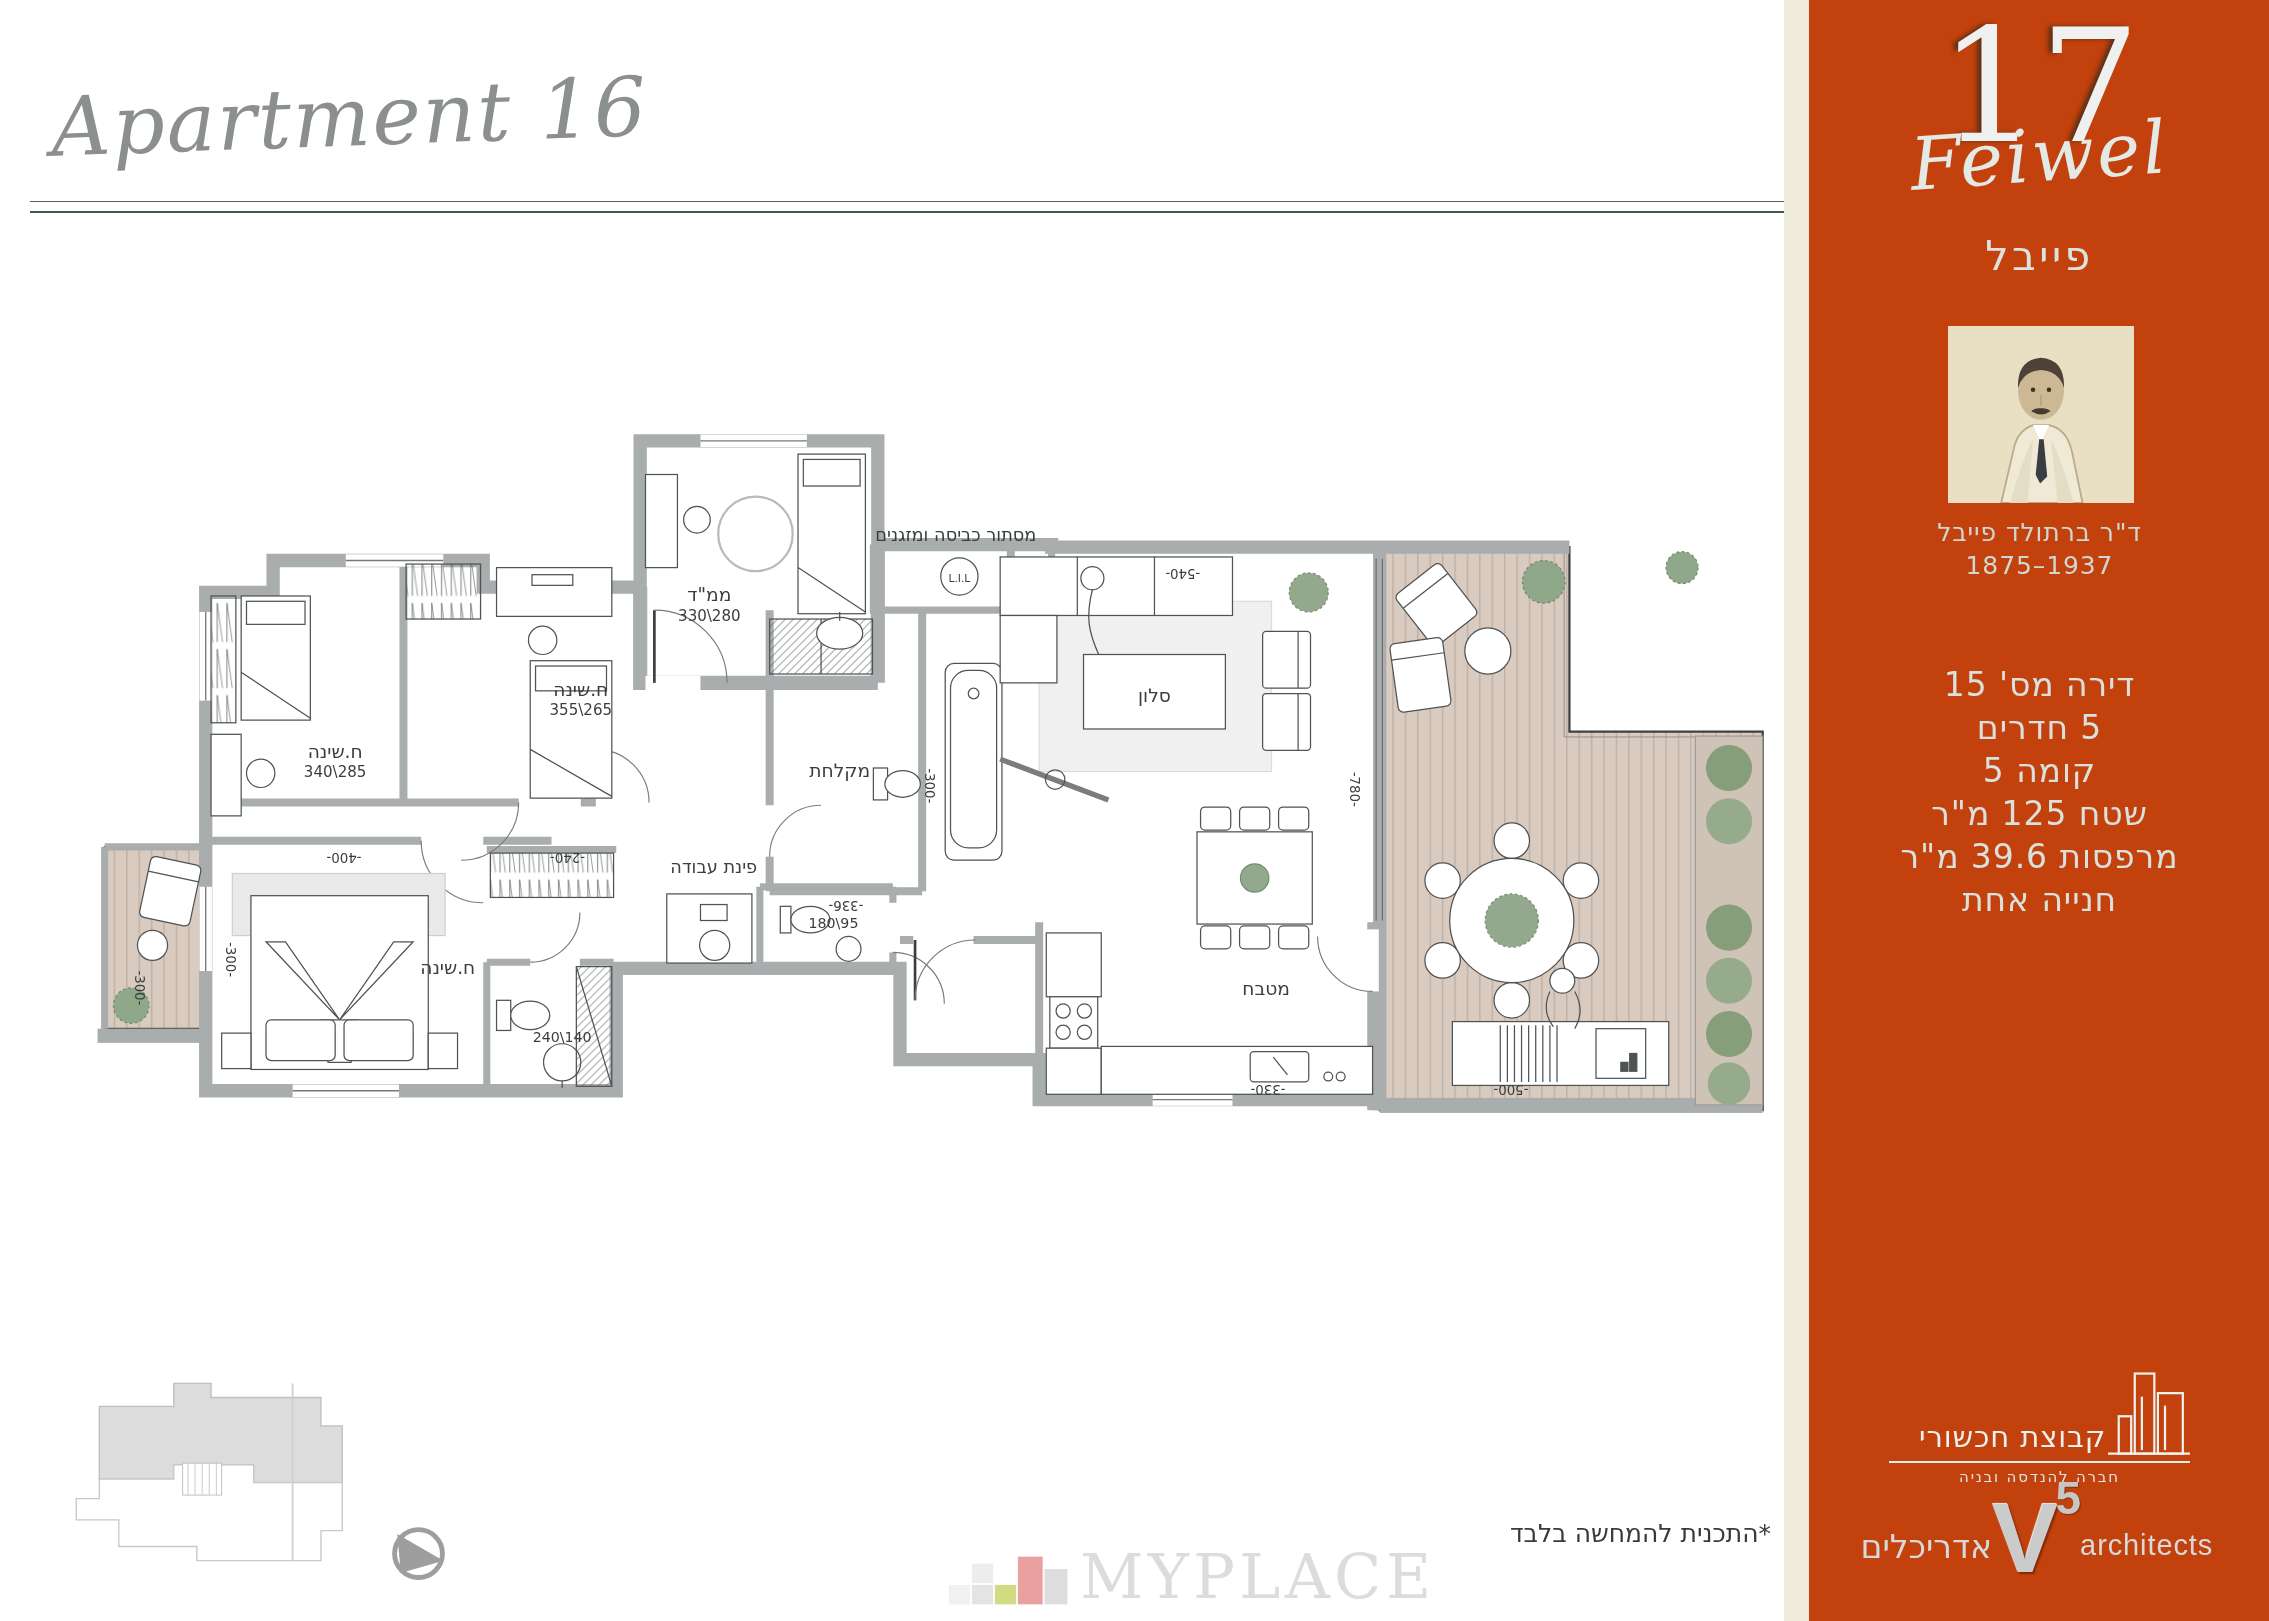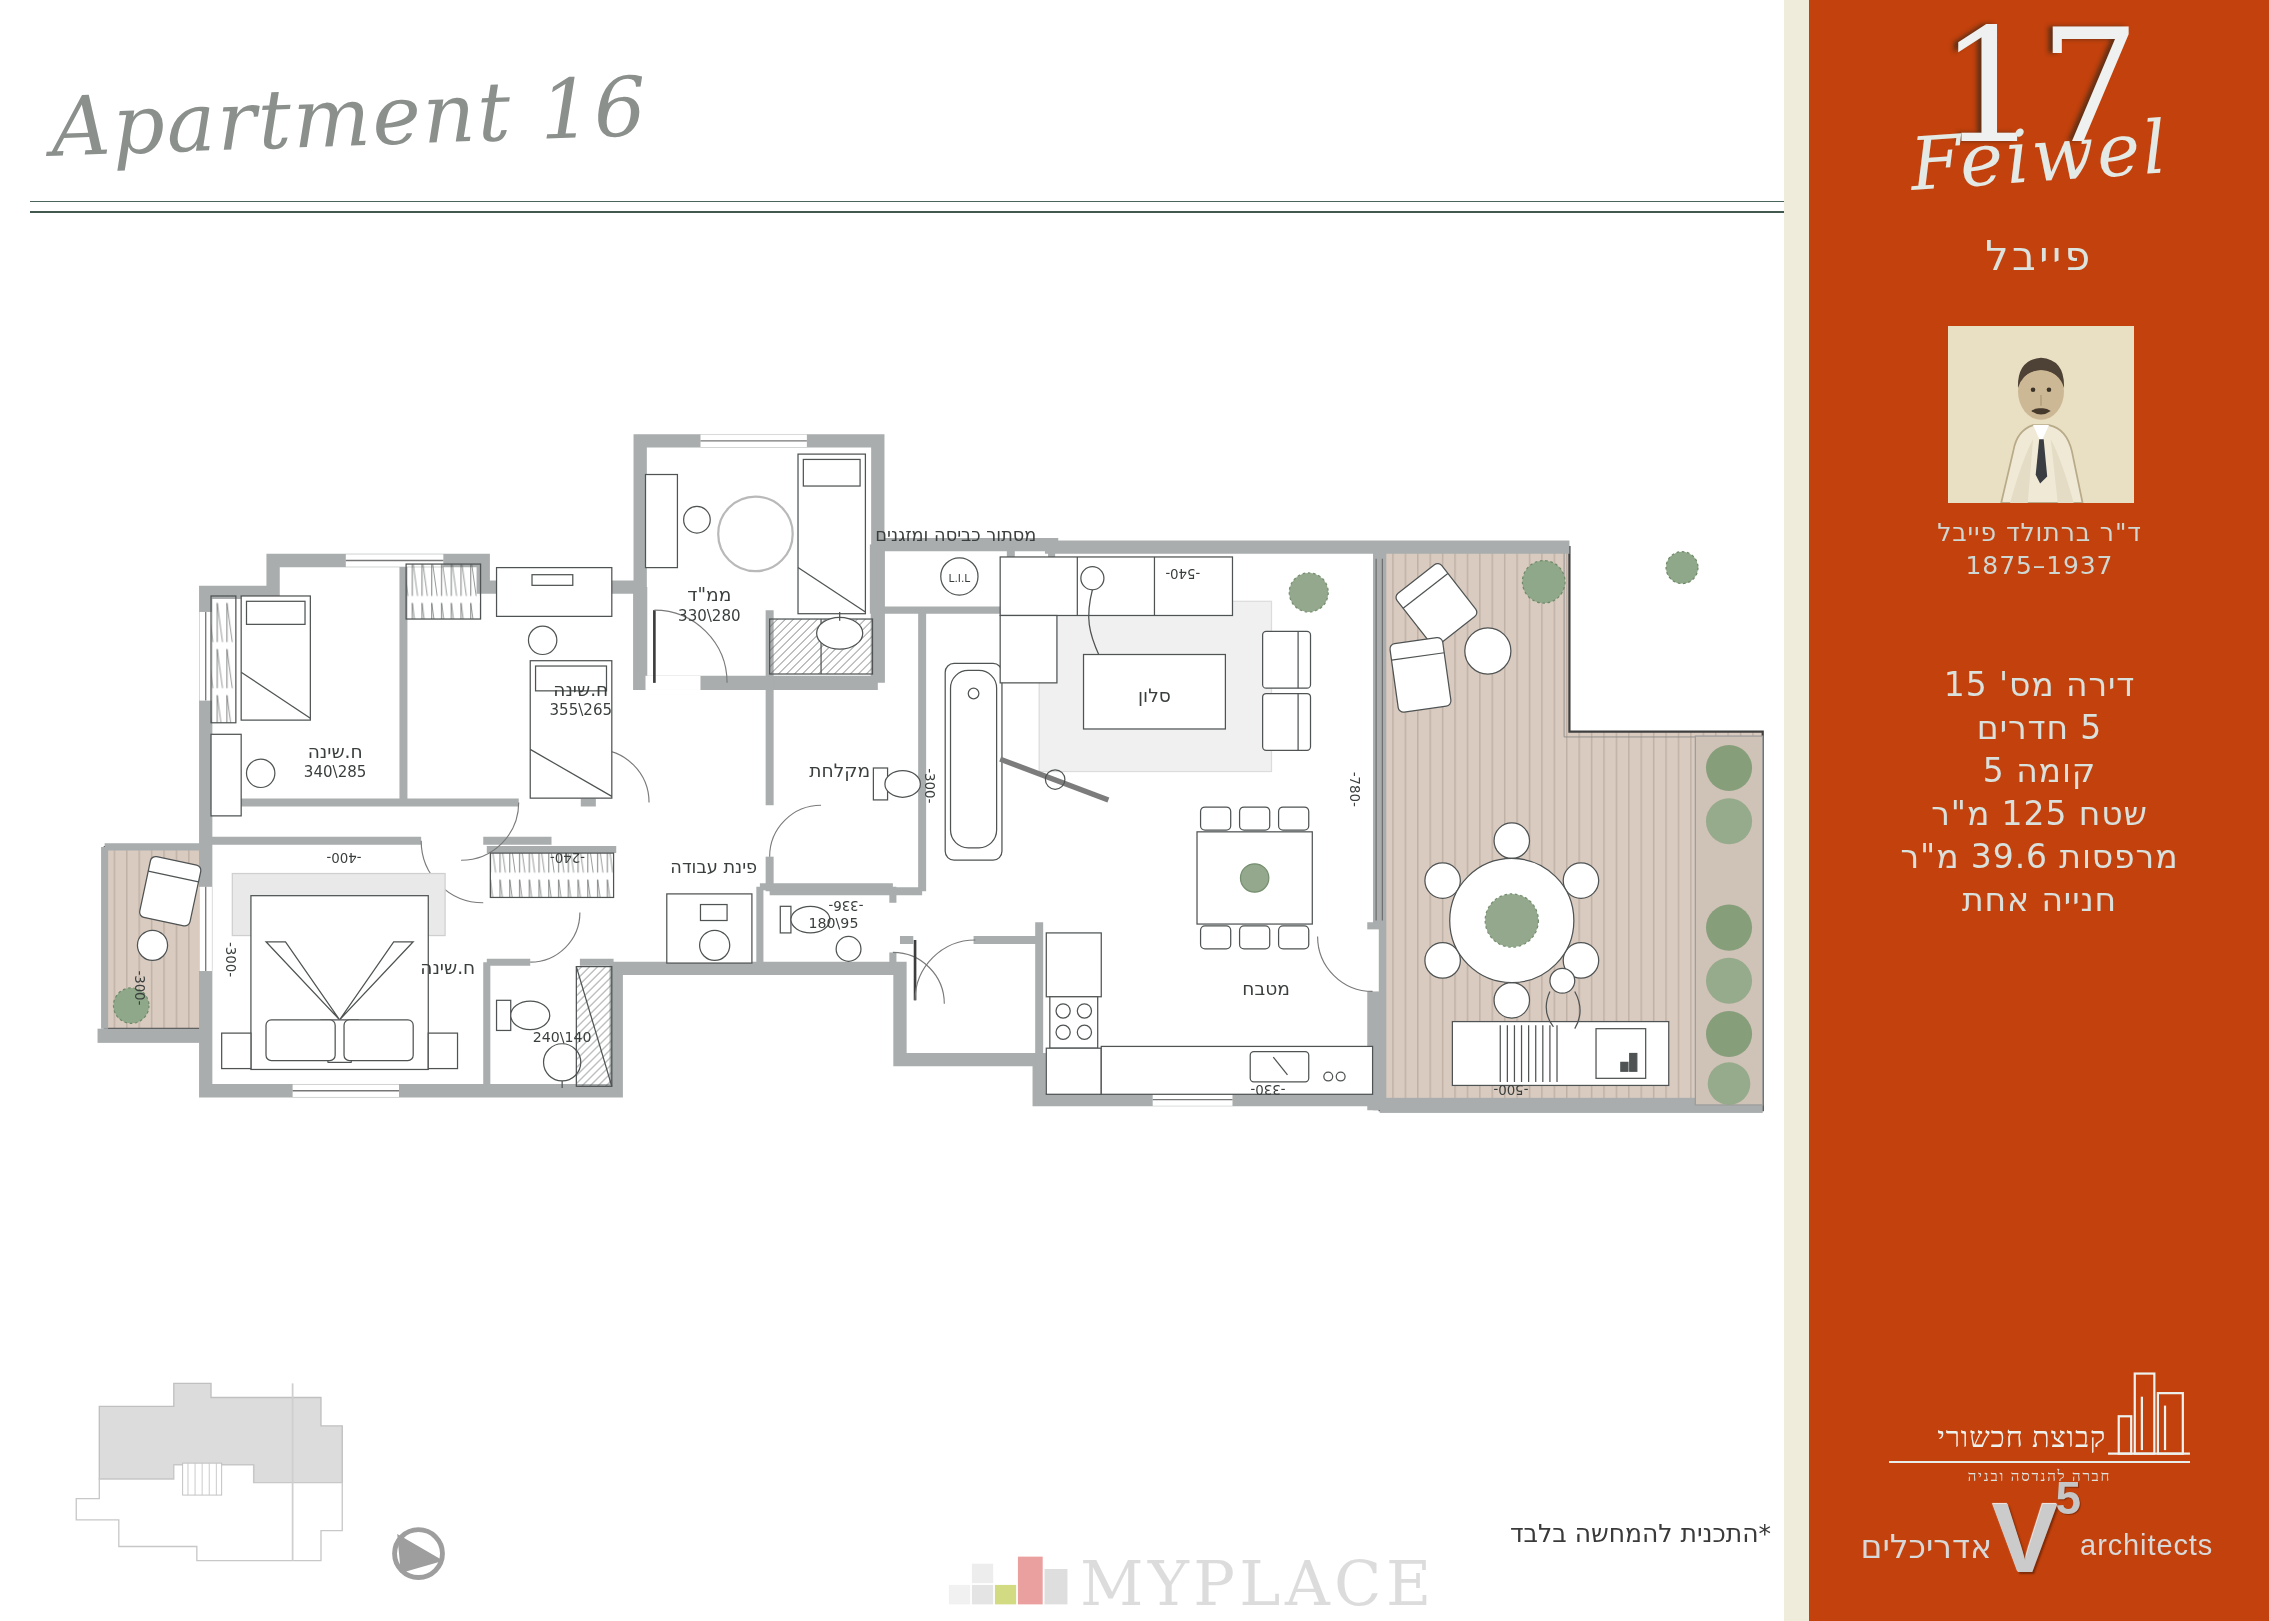--- a/index.html
+++ b/index.html
@@ -6,41 +6,41 @@
   body{width:2270px;height:1622px;position:relative;overflow:hidden;background:#ffffff;
        font-family:"DejaVu Sans",sans-serif;}
   .page-title{position:absolute;left:51px;top:69px;width:621px;
       font-family:"DejaVu Serif",serif;font-style:italic;font-size:82px;color:#8b908d;
       transform:rotate(-2deg);letter-spacing:1.8px;}
   .rule{position:absolute;left:30px;top:201px;width:1754px;height:8.9px;
       border-top:1.8px solid #4a665b;border-bottom:2.7px solid #42594f;}
   .plan-svg{position:absolute;left:0;top:0;}
   .disclaimers{position:absolute;right:499px;top:1507px;text-align:right;direction:rtl;
       font-size:25px;line-height:36px;color:#3a3a3a;margin-top:9px;}
-  .watermark{position:absolute;left:947px;top:1546px;display:flex;align-items:flex-end;opacity:.85;}
+  .watermark{position:absolute;left:947px;top:1546px;display:flex;opacity:.85;}
   .watermark .wm-text{font-family:"DejaVu Serif",serif;font-size:62px;color:#d7d7d7;
       letter-spacing:4.4px;line-height:62px;}
   
   .accent-strip{position:absolute;left:1784px;top:0;width:25px;height:1622px;background:#efecdb;}
   .sidebar{position:absolute;left:1809px;top:0;width:461px;height:1622px;background:#c2410c;color:#d9e0db;}
   .big17{position:absolute;top:7px;left:0;width:100%;text-align:center;
       font-family:"DejaVu Serif",serif;font-size:158px;line-height:1;color:#eef1ef;
       text-shadow:-4.4px 0 4.4px rgba(20,35,30,.55);}
   .feiwel{position:absolute;top:113px;left:0;width:100%;text-align:center;
       font-family:"DejaVu Serif",serif;font-style:italic;font-size:73px;color:#e3e9e5;
       transform:rotate(-4deg);letter-spacing:2.7px;}
   .heb-name{position:absolute;top:232px;left:0;width:100%;text-align:center;
       font-size:41px;color:#dce3de;letter-spacing:3.5px;}
   .portrait{position:absolute;top:326px;left:139px;width:186px;height:177px;background:#e9e0c3;}
   .portrait svg{display:block;}
   .portrait-caption{position:absolute;top:516px;left:0;width:100%;text-align:center;
       font-size:25px;line-height:33px;color:#cfd7d2;letter-spacing:0.9px;}
   .details{position:absolute;top:663px;left:0;width:100%;text-align:center;direction:rtl;
       font-size:33px;line-height:43px;color:#dae1dc;letter-spacing:0.9px;}
-  .hachshouri{position:absolute;top:1370px;left:80px;width:301px;font-family:Liberation Serif, serif;}
+  .hachshouri{position:absolute;top:1370px;left:80px;width:301px;}
   .hs-row{display:flex;align-items:flex-end;justify-content:flex-end;
       border-bottom:2.7px solid #e9eeea;padding-bottom:1.8px;}
   .hs-title{font-size:29px;color:#eef2ee;letter-spacing:0.9px;margin-right:1.8px;margin-bottom:5.3px;}
   .hs-sub{text-align:center;font-size:15px;color:#dfe5e0;margin-top:5.3px;letter-spacing:1.8px;}
   .v5{position:absolute;top:1498px;left:0;width:100%;display:flex;align-items:center;justify-content:center;}
   .v5 .heb{font-size:33px;color:#d8d8d8;margin-left:-5.3px;position:relative;top:8.9px;}
   .v5 .vee{font-family:"Liberation Sans",sans-serif;font-weight:bold;font-size:99px;line-height:80px;
       color:#cbcbcb;text-shadow:1.8px 1.8px 1.8px rgba(0,0,0,.35),-0.9px -0.9px 0.9px #f2f2f2;position:relative;}
   .v5 .five{position:absolute;top:-23px;right:-23px;font-size:46px;line-height:1;color:#c6c6c6;
       text-shadow:0.9px 0.9px 0.9px rgba(0,0,0,.3);}

